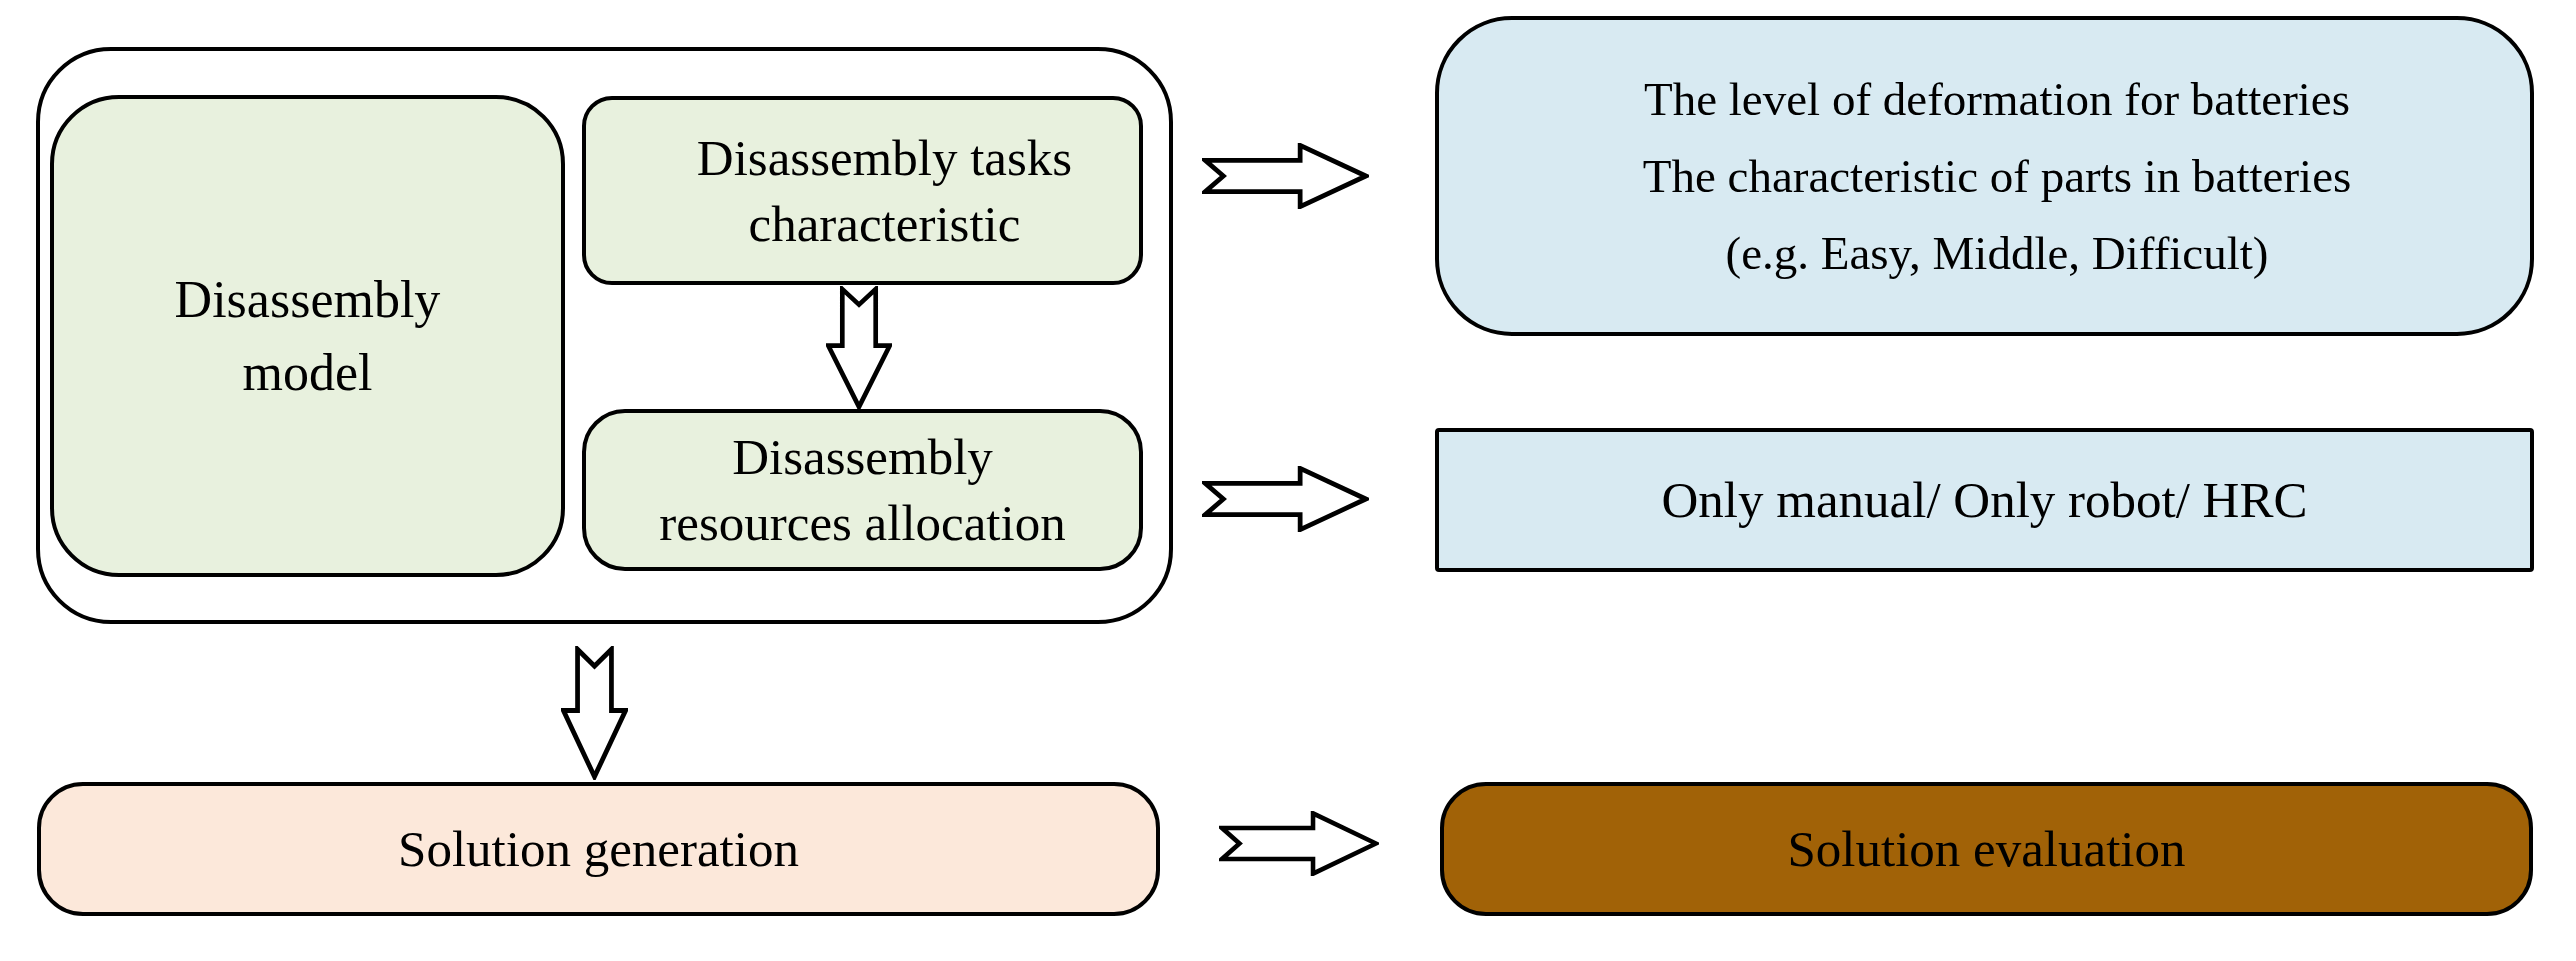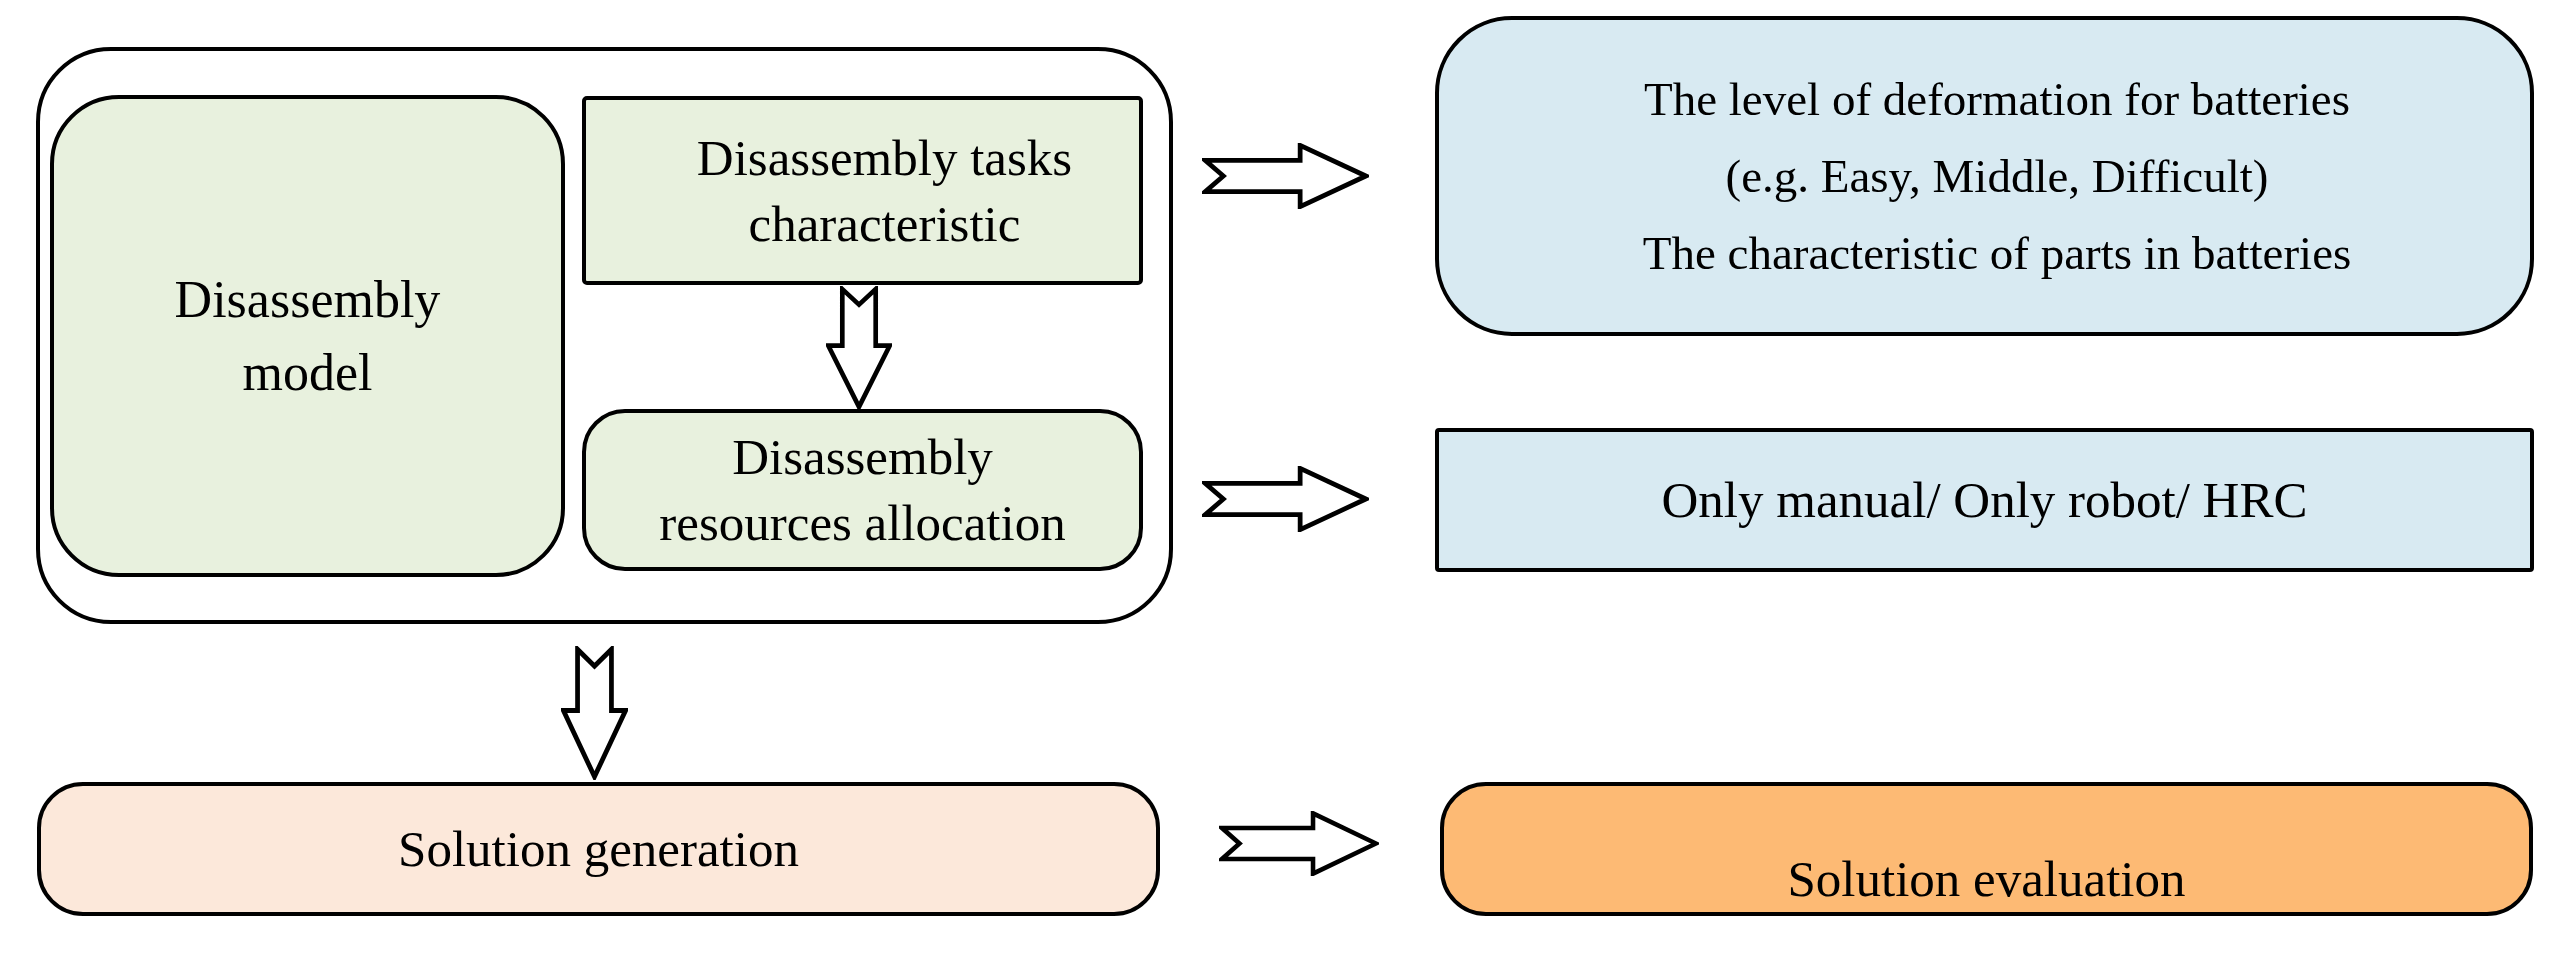--- a/index.html
+++ b/index.html
@@ -29,26 +29,26 @@
   .group-frame {
     position: absolute;
     box-sizing: border-box;
     border: 4.7px solid #000000;
     border-radius: 75px;
     background: #ffffff;
   }
   .green  { background: #e8f1de; }
   .blue   { background: #d8eaf2; }
   .peach  { background: #fce8da; }
-  .yellow { background: #fdba74; justify-content: flex-end; }
+  .yellow { background: #a16207; }
 
   .line { white-space: nowrap; }
 
   .model-box            { left: 50px;   top: 95px; width: 515px;  height: 482px; border-radius: 69px; font-size: 52px; line-height: 73px; }
-  .tasks-box            { left: 582px;  top: 96px; width: 561px;  height: 189px; border-radius: 5px; font-size: 51px; line-height: 66px; padding-left: 44px; }
+  .tasks-box            { left: 582px;  top: 96px; width: 561px;  height: 189px; border-radius: 30px; font-size: 51px; line-height: 66px; padding-left: 44px; }
   .resources-box        { left: 582px;  top: 409px; width: 561px;  height: 162px; border-radius: 43px; font-size: 51px; line-height: 66px; }
   .deformation-box      { left: 1435px; top: 16px;  width: 1099px; height: 320px; border-radius: 77px; font-size: 47px; line-height: 77px; padding-left: 25px; }
   .resource-modes-box   { left: 1435px; top: 428px; width: 1099px; height: 144px; border-radius: 4px; font-size: 51px; line-height: 66px; }
   .solution-gen-box     { left: 37px;   top: 782px; width: 1123px; height: 134px; border-radius: 46px; font-size: 51px; line-height: 66px; }
   .solution-eval-box    { left: 1440px; top: 782px; width: 1093px; height: 134px; border-radius: 46px; font-size: 51px; line-height: 66px; }
 
   .arrow { position: absolute; }
   .arrow svg { display: block; width: 100%; height: 100%; }
 </style>
 </head>
@@ -80,22 +80,22 @@
   </div>
 
   <div class="arrow" style="left:1202px; top:143px; width:167px; height:66px;">
     <svg viewBox="0 0 211 84" preserveAspectRatio="none">
       <polygon points="4,22 124,22 124,3 207,42 124,81 124,62 4,62 27,42" fill="#ffffff" stroke="#000000" stroke-width="6" stroke-linejoin="miter"></polygon>
     </svg>
   </div>
 
   <div class="box blue deformation-box">
     <div class="line">The level of deformation for batteries</div>
+    <div class="line">The characteristic of parts in batteries</div>
     <div class="line">(e.g. Easy, Middle, Difficult)</div>
-    <div class="line">The characteristic of parts in batteries</div>
   </div>
 
   <div class="arrow" style="left:1202px; top:466px; width:167px; height:66px;">
     <svg viewBox="0 0 211 84" preserveAspectRatio="none">
       <polygon points="4,22 124,22 124,3 207,42 124,81 124,62 4,62 27,42" fill="#ffffff" stroke="#000000" stroke-width="6" stroke-linejoin="miter"></polygon>
     </svg>
   </div>
 
   <div class="box blue resource-modes-box">
     <div class="line">Only manual/ Only robot/ HRC</div>

